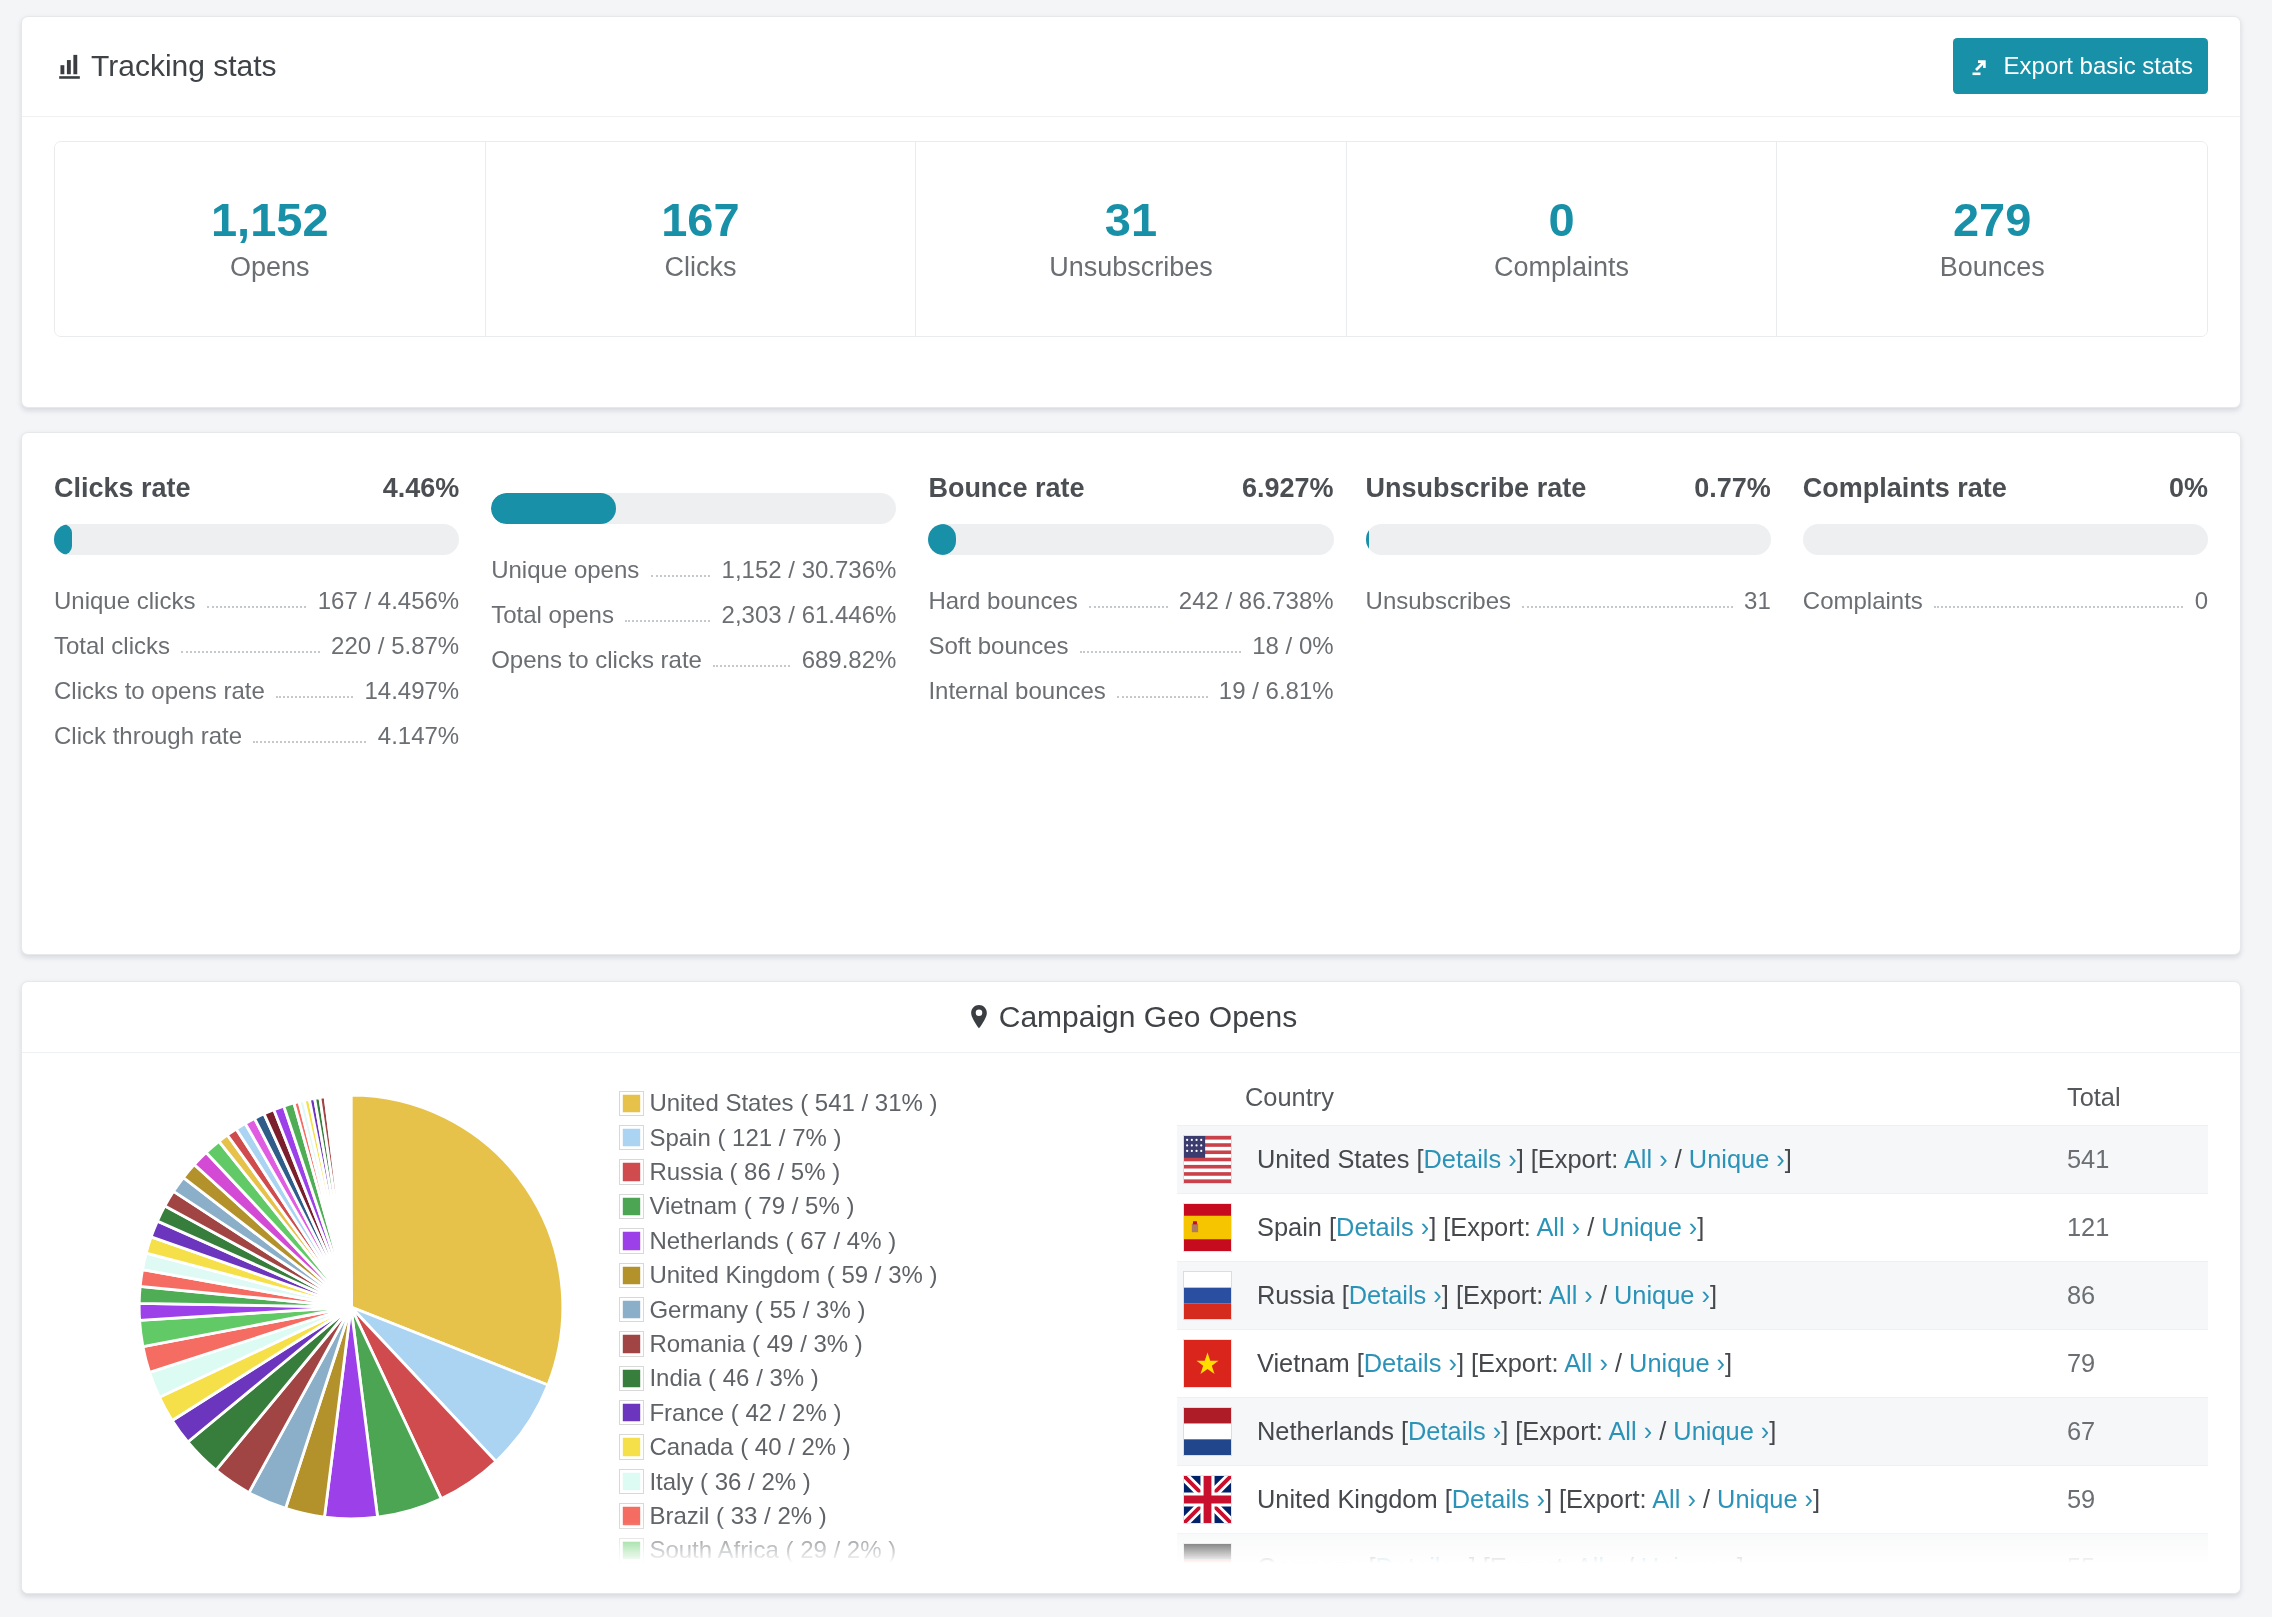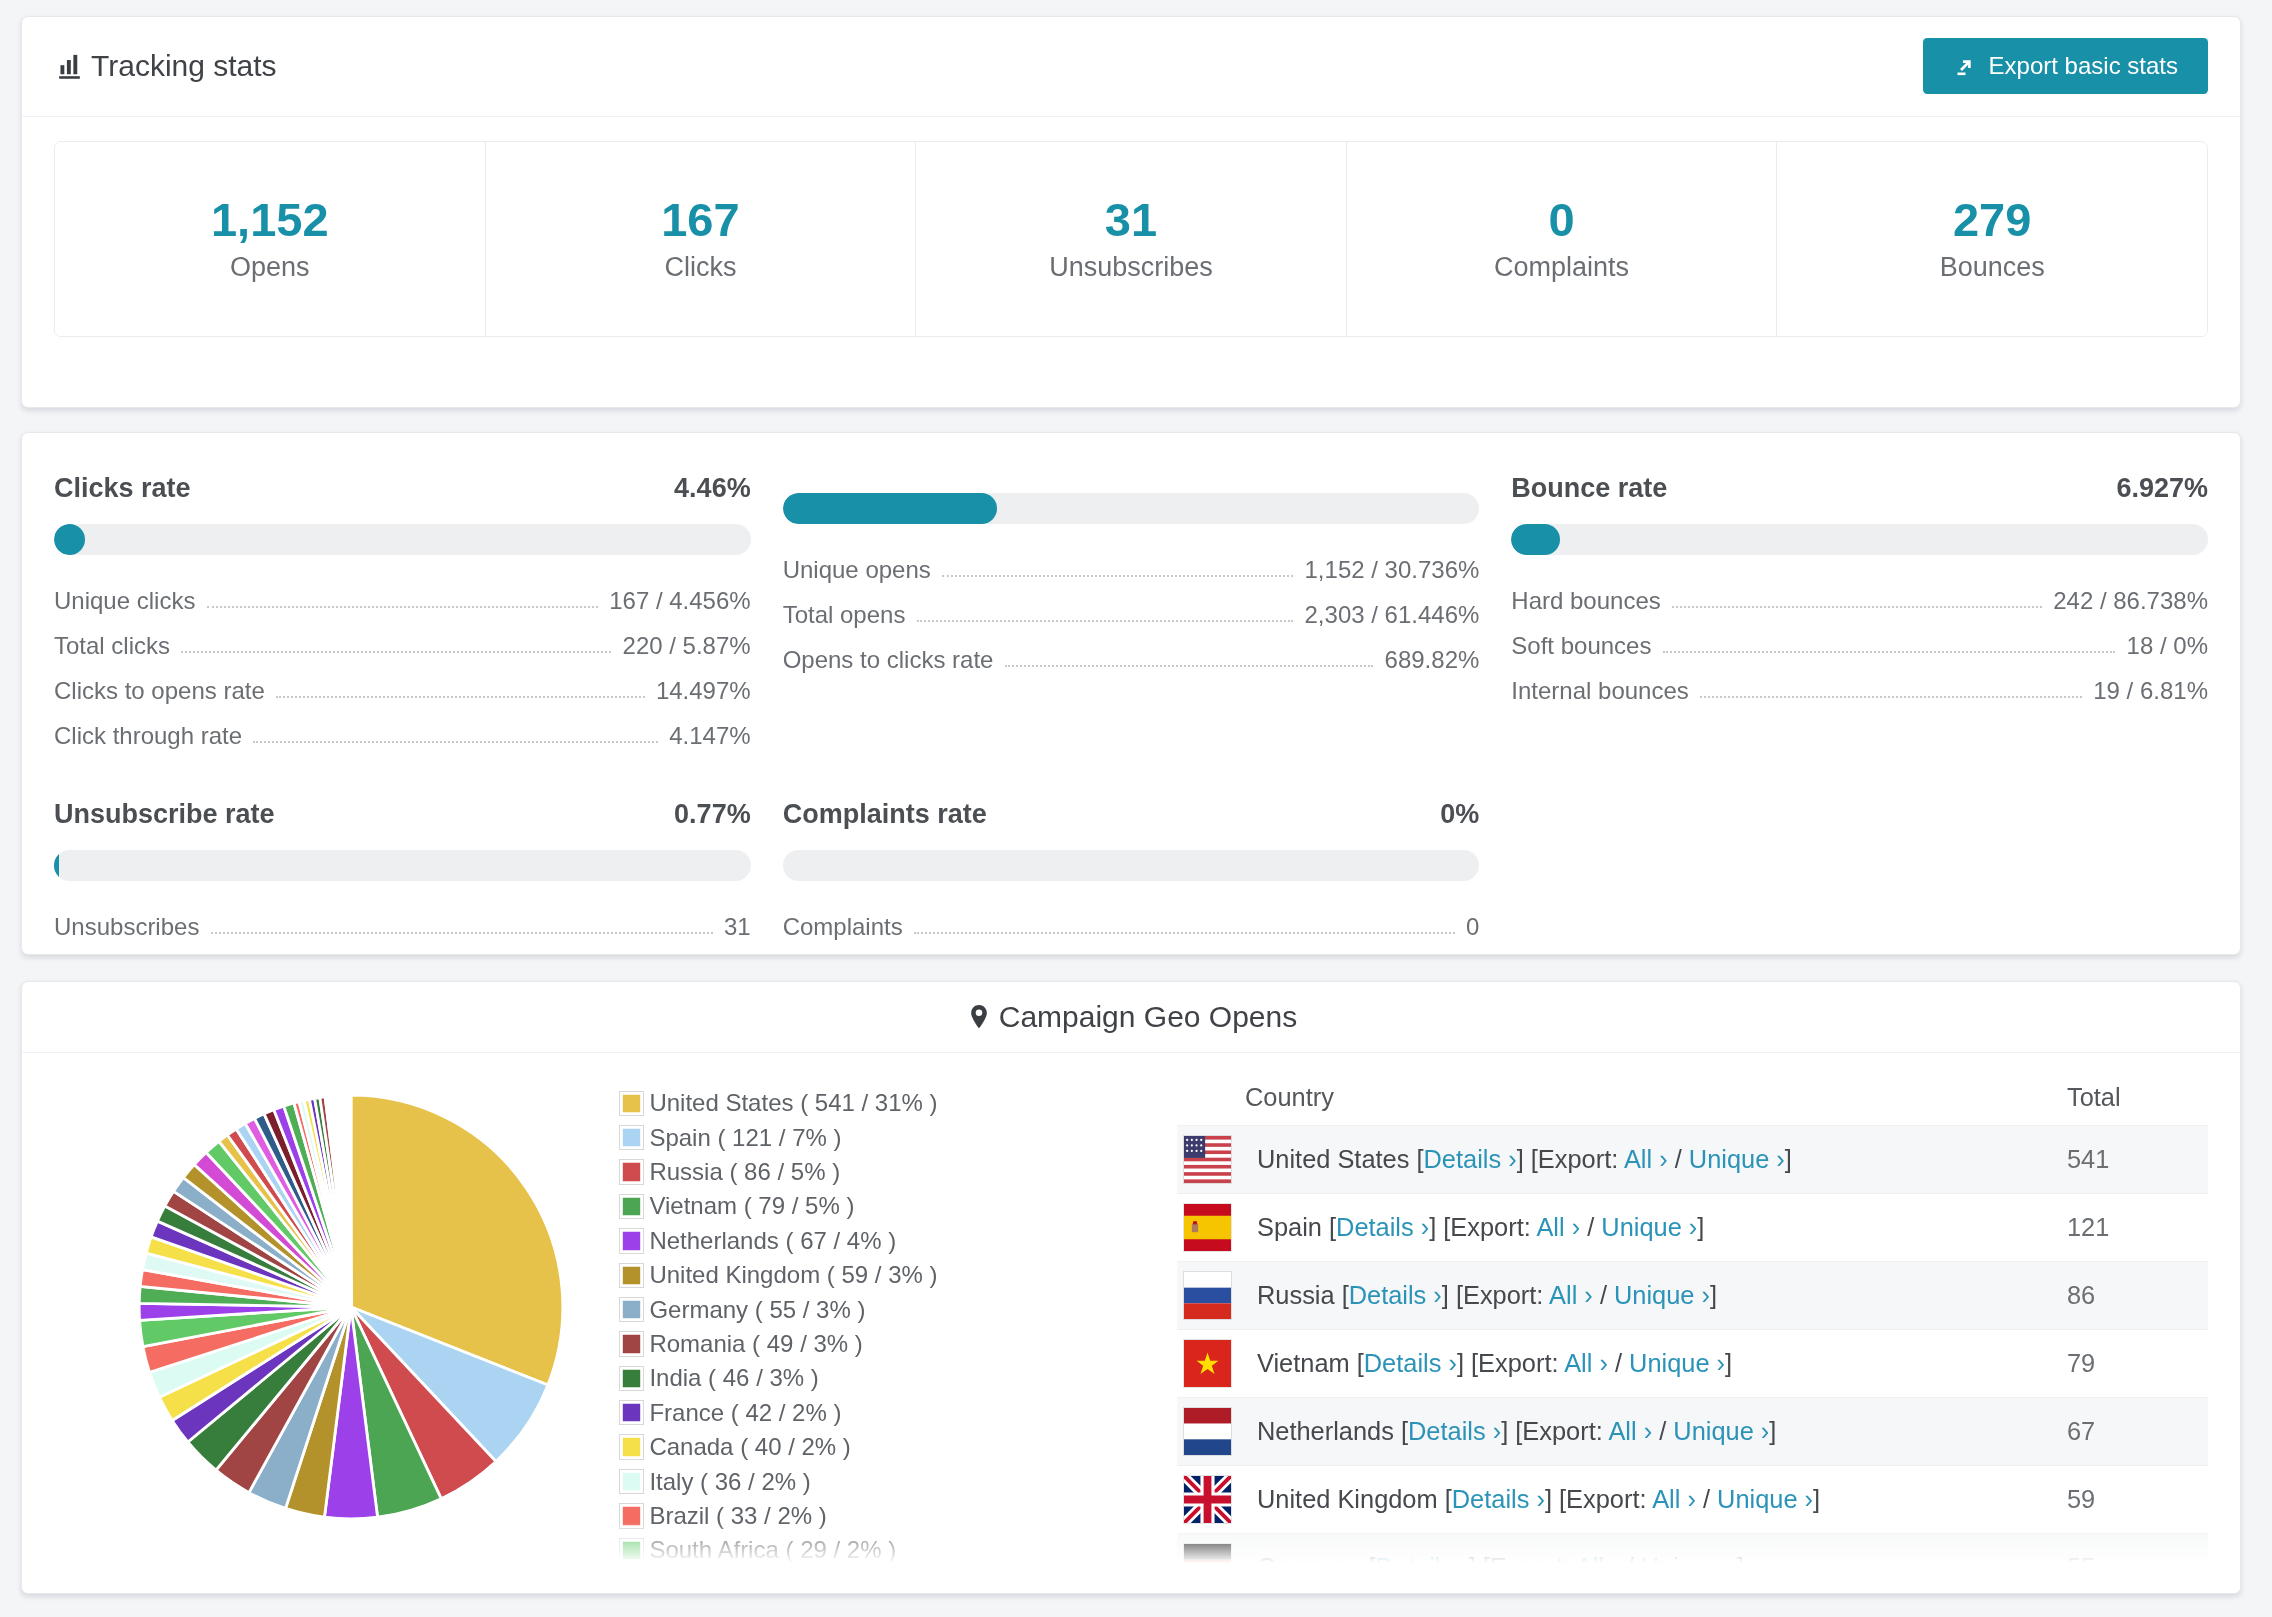--- a/index.html
+++ b/index.html
@@ -26,40 +26,40 @@
   }
   #card-tracking .card-head { height:100px; }
   .card-title {
     display:flex; align-items:center; gap:6px;
     font-size:30px; color:#3f4246; font-weight:500;
   }
   .btn-primary {
     display:flex; align-items:center; gap:11.3px;
     background:#1790a8; color:#fff; border:none; border-radius:4.2px;
     font-size:24px; font-family:"Liberation Sans",sans-serif;
-    padding:14px 30px; cursor:pointer;
+    padding:14px 15px; cursor:pointer;
   }
   .stats-row {
     display:flex; margin:24px 32px 0;
     border:1.4px solid #e9ebed; border-radius:7px;
     height:196px; overflow:hidden;
   }
   .stat-box {
     flex:1; display:flex; flex-direction:column;
     align-items:center; justify-content:center;
     border-right:1.4px solid #e9ebed; background:#fff;
   }
   .stat-box:last-child { border-right:none; }
   .stat-value { font-size:47px; font-weight:700; color:#1790a8; line-height:1.1; }
   .stat-label { font-size:27px; color:#6b6f73; margin-top:7px; }
 
   
   #card-rates { margin-top:24px; height:523px; padding:40px 32px 0; }
   .rates-grid {
-    display:grid; grid-template-columns:repeat(3,1fr);
+    display:grid; grid-template-columns:repeat(5,1fr);
     column-gap:52px; row-gap:65px;gap:32px;
   }
   .rate-head { display:flex; justify-content:space-between; align-items:baseline; }
   .rate-title, .rate-value { font-size:27px; font-weight:700; color:#4b4f53; }
   .rate-bar {
     margin-top:20px; height:31px; border-radius:15.5px; background:#edeff1; overflow:hidden;
   }
   .rate-bar-fill { height:100%; background:#1790a8; border-radius:15.5px; }
   .rate-rows { margin-top:32px; }
   .rate-row {

